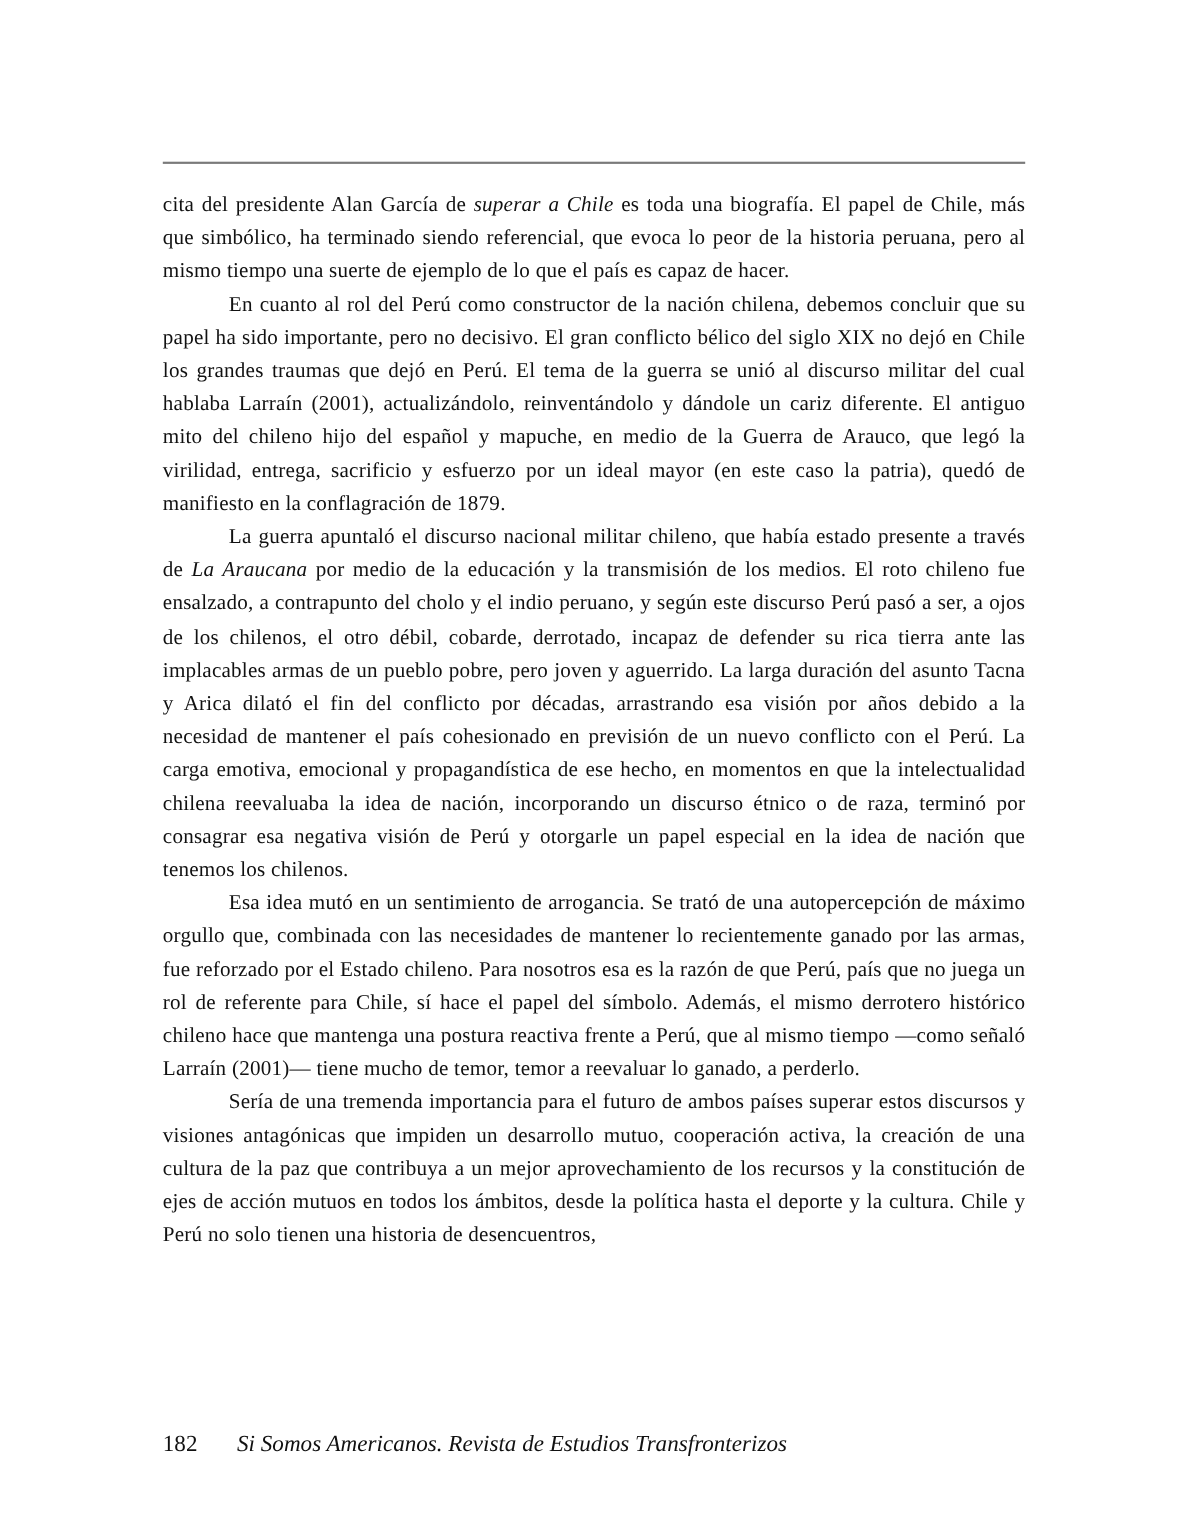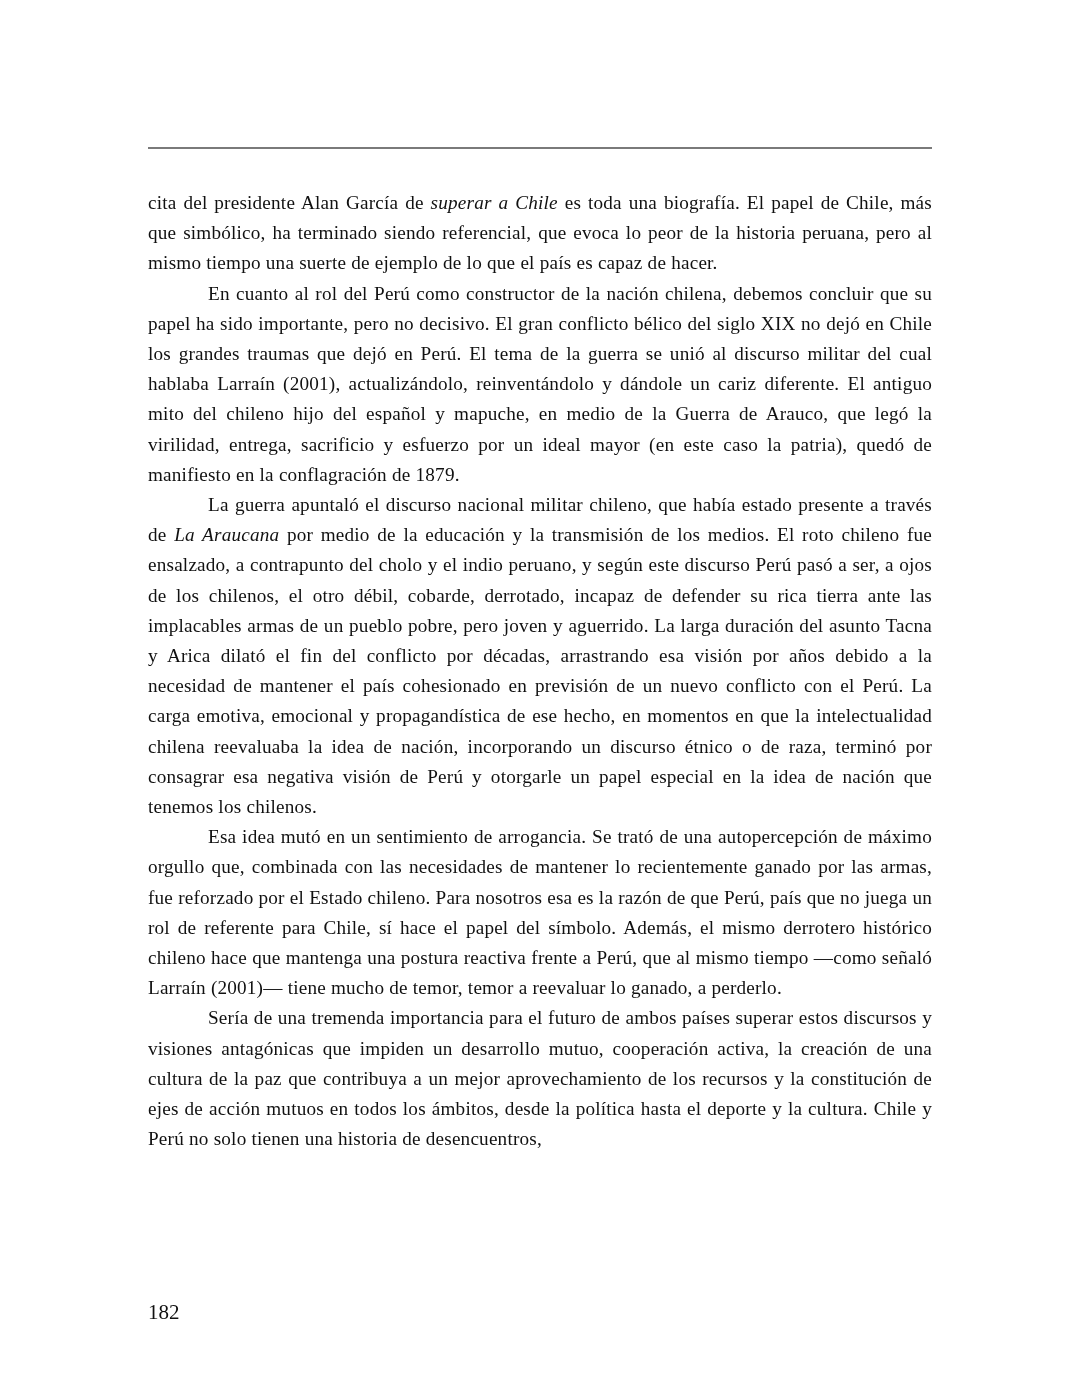--- a/index.html
+++ b/index.html
@@ -26,21 +26,21 @@
     position: absolute;
     left: 148px;
     top: 147px;
     width: 784px;
     height: 0;
     border-top: 2px solid #7a7a7a;
   }
   .content {
     position: absolute;
     left: 148px;
-    top: 188px;
+    top: 172px;
     width: 784px;
   }
   p.body-par {
     margin: 0 0 0 0;
     font-size: 19.2px;
     line-height: 30.2px;
     text-align: justify;
     text-justify: inter-word;
     letter-spacing: 0.01em;
     -webkit-hyphens: none;
@@ -84,15 +84,16 @@
   <div class="content">
       <p class="body-par"><span>cita del presidente Alan García de </span><em>superar a Chile</em><span> es toda una biografía. El papel de Chile, más que simbólico, ha terminado siendo referencial, que evoca lo peor de la historia peruana, pero al mismo tiempo una suerte de ejemplo de lo que el país es capaz de hacer.</span></p>
       <p class="body-par indented"><span>En cuanto al rol del Perú como constructor de la nación chilena, debemos concluir que su papel ha sido importante, pero no decisivo. El gran conflicto bélico del siglo XIX no dejó en Chile los grandes traumas que dejó en Perú. El tema de la guerra se unió al discurso militar del cual hablaba Larraín (2001), actualizándolo, reinventándolo y dándole un cariz diferente. El antiguo mito del chileno hijo del español y mapuche, en medio de la Guerra de Arauco, que legó la virilidad, entrega, sacrificio y esfuerzo por un ideal mayor (en este caso la patria), quedó de manifiesto en la conflagración de 1879.</span></p>
       <p class="body-par indented"><span>La guerra apuntaló el discurso nacional militar chileno, que había estado presente a través de </span><em>La Araucana</em><span> por medio de la educación y la transmisión de los medios. El roto chileno fue ensalzado, a contrapunto del cholo y el indio peruano, y según este discurso Perú pasó a ser, a ojos de los chilenos, el otro débil, cobarde, derrotado, incapaz de defender su rica tierra ante las implacables armas de un pueblo pobre, pero joven y aguerrido. La larga duración del asunto Tacna y Arica dilató el fin del conflicto por décadas, arrastrando esa visión por años debido a la necesidad de mantener el país cohesionado en previsión de un nuevo conflicto con el Perú. La carga emotiva, emocional y propagandística de ese hecho, en momentos en que la intelectualidad chilena reevaluaba la idea de nación, incorporando un discurso étnico o de raza, terminó por consagrar esa negativa visión de Perú y otorgarle un papel especial en la idea de nación que tenemos los chilenos.</span></p>
       <p class="body-par indented"><span>Esa idea mutó en un sentimiento de arrogancia. Se trató de una autopercepción de máximo orgullo que, combinada con las necesidades de mantener lo recientemente ganado por las armas, fue reforzado por el Estado chileno. Para nosotros esa es la razón de que Perú, país que no juega un rol de referente para Chile, sí hace el papel del símbolo. Además, el mismo derrotero histórico chileno hace que mantenga una postura reactiva frente a Perú, que al mismo tiempo —como señaló Larraín (2001)— tiene mucho de temor, temor a reevaluar lo ganado, a perderlo.</span></p>
       <p class="body-par indented"><span>Sería de una tremenda importancia para el futuro de ambos países superar estos discursos y visiones antagónicas que impiden un desarrollo mutuo, cooperación activa, la creación de una cultura de la paz que contribuya a un mejor aprovechamiento de los recursos y la constitución de ejes de acción mutuos en todos los ámbitos, desde la política hasta el deporte y la cultura. Chile y Perú no solo tienen una historia de desencuentros,</span></p>
     </div>
 
   <div class="footer">
     <span class="folio">182</span>
+    <span class="journal">Si Somos Americanos. Revista de Estudios Transfronterizos</span>
   </div>
 
 </div>
 
 </body></html>

